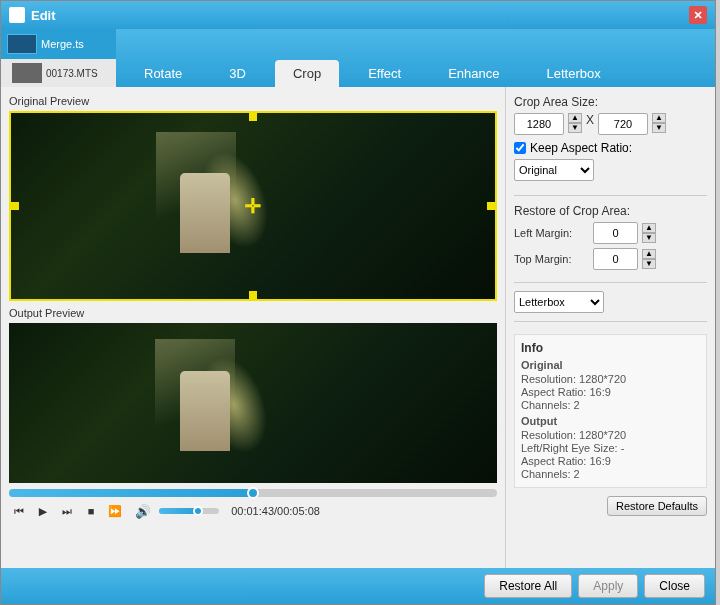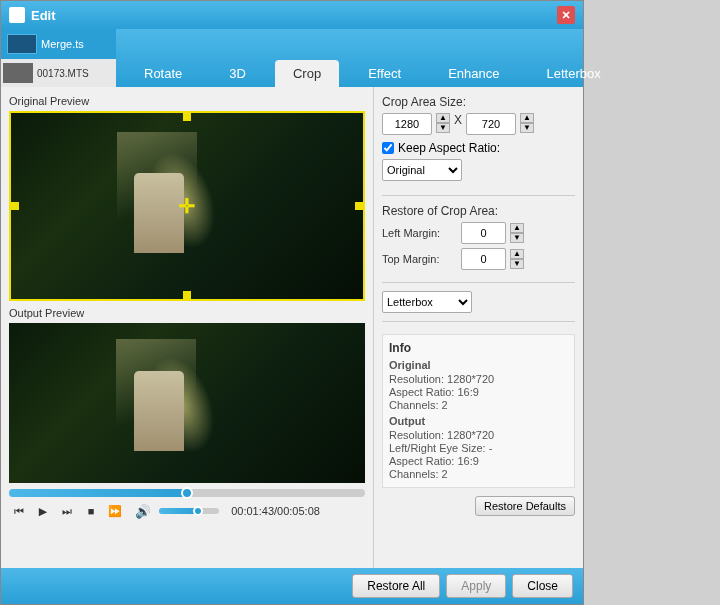--- a/index.html
+++ b/index.html
@@ -1,18 +1,18 @@
 <!DOCTYPE html>
 <html><head>
   <meta charset="utf-8">
   <style>
     * { box-sizing: border-box; margin: 0; padding: 0; }
     body { font-family: Arial, sans-serif; font-size: 12px; background: #d0d0d0; width: 720px; height: 605px; overflow: hidden; }
 
-    .window { width: 584px; height: 605px; background: #f0f0f0; border: 1px solid #888; display: flex; flex-direction: column; }
+    .window { width: 716px; height: 605px; background: #f0f0f0; border: 1px solid #888; display: flex; flex-direction: column; }
 
     .title-bar { background: linear-gradient(to bottom, #4db8e8, #2a9fd6); height: 28px; display: flex; align-items: center; padding: 0 8px; color: white; font-size: 13px; font-weight: bold; flex-shrink: 0; }
     .title-bar .icon { width: 16px; height: 16px; background: #fff; margin-right: 6px; border-radius: 2px; }
     .title-bar .title { flex: 1; }
     .title-bar .close-btn { width: 18px; height: 18px; background: #e05050; border-radius: 2px; display: flex; align-items: center; justify-content: center; color: white; font-size: 11px; cursor: pointer; }
 
     .tabs-container { display: flex; align-items: flex-end; padding: 0 10px; flex: 1; gap: 11px; }
     .tab { color: white; padding: 6px 18px; cursor: pointer; font-size: 13px; background: transparent; border: none; }
     .tab.active { background: #f0f0f0; color: #333; border-radius: 4px 4px 0 0; }
 
@@ -78,21 +78,21 @@
 
     .restore-defaults-btn { margin-top: 8px; align-self: flex-end; padding: 3px 8px; background: linear-gradient(to bottom, #f8f8f8, #e0e0e0); border: 1px solid #aaa; border-radius: 3px; font-size: 11px; cursor: pointer; }
 
     .bottom-bar { background: linear-gradient(to bottom, #4db8e8, #2a9fd6); height: 36px; display: flex; align-items: center; justify-content: flex-end; padding: 0 10px; gap: 6px; flex-shrink: 0; }
     .bottom-btn { padding: 4px 14px; background: linear-gradient(to bottom, #f8f8f8, #e0e0e0); border: 1px solid #aaa; border-radius: 3px; font-size: 12px; cursor: pointer; }
     .bottom-btn.apply { color: #888; }
 
     .header-row { display: flex; background: linear-gradient(to bottom, #4db8e8, #2a9fd6); flex-shrink: 0; }
     .file-list-area { width: 115px; background: #1a7ab0; flex-shrink: 0; }
     .file-item-active { background: #2a9fd6; color: white; font-size: 11px; padding: 5px 6px; display: flex; align-items: center; gap: 4px; }
-    .file-item-normal { background: #e8e8e8; color: #333; font-size: 10px; padding: 4px 2px; display: flex; align-items: center; gap: 4px; }
+    .file-item-normal { background: #e8e8e8; color: #333; font-size: 10px; padding: 4px 11px; display: flex; align-items: center; gap: 4px; }
     .thumb-box { width: 30px; height: 20px; background: #1a5580; border: 1px solid #4db8e8; flex-shrink: 0; }
     .thumb-box2 { width: 30px; height: 20px; background: #666; flex-shrink: 0; }
   </style>
 </head>
 <body>
 
 <div class="window">
 
   <div class="title-bar">
     <div class="icon"></div>

